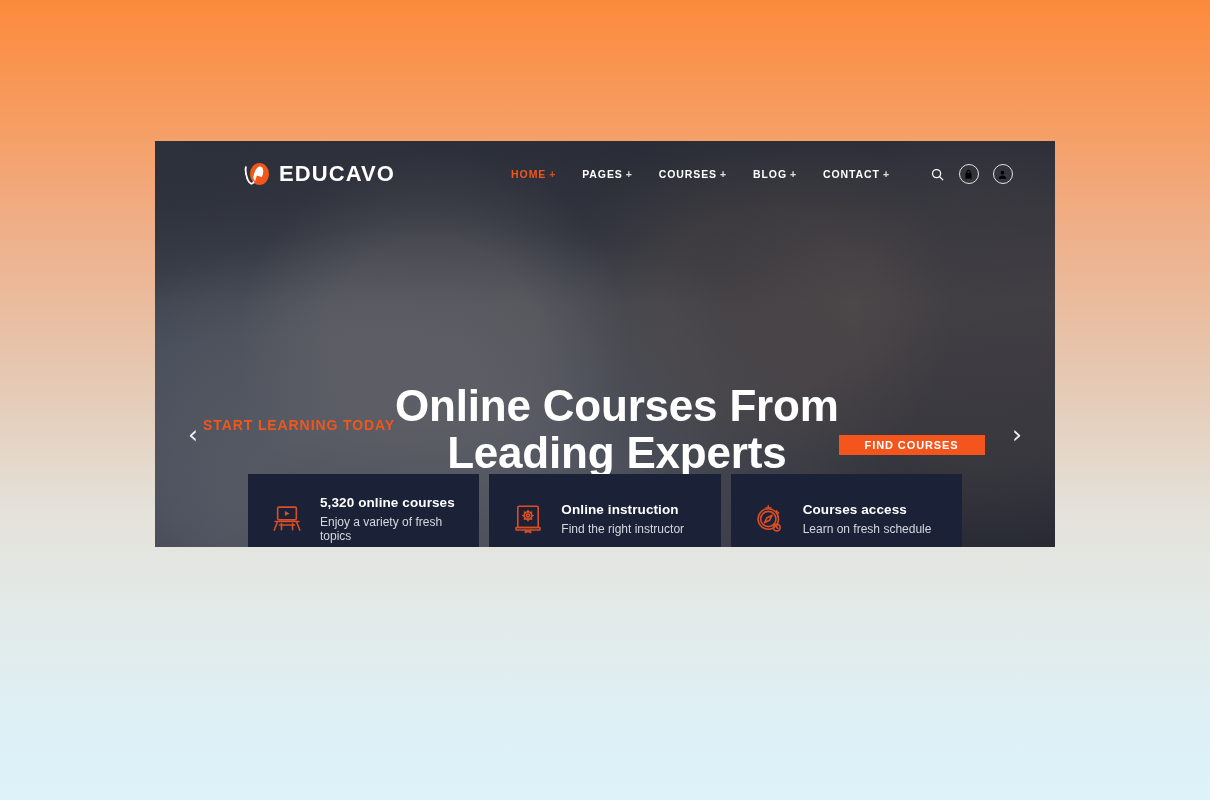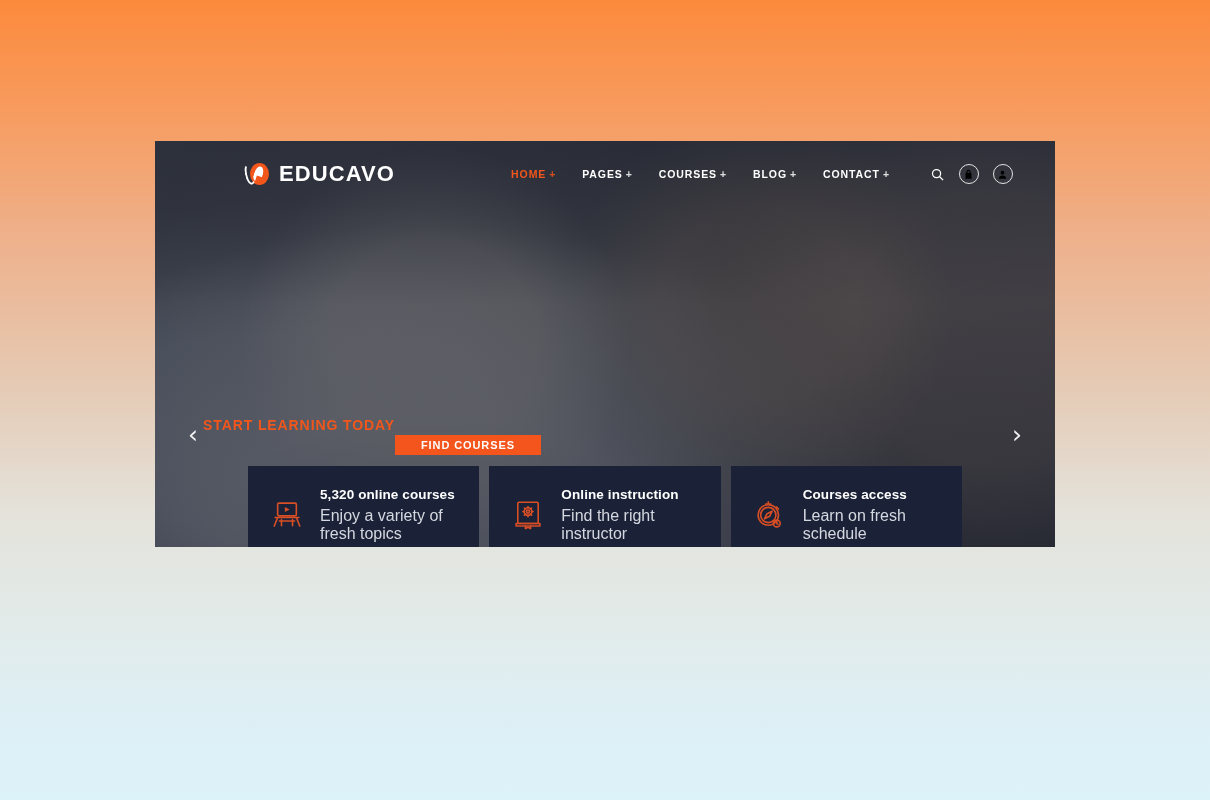--- a/index.html
+++ b/index.html
@@ -132,21 +132,21 @@
     display:flex; gap:10px; z-index:7;
   }
   .card{
     flex:1; background:#1b2237;
     display:flex; align-items:center; gap:16px;
     padding:21px 22px; min-height:73px;
   }
   .card-ico{ flex:0 0 auto; width:34px; height:34px; color:#d84e25; }
   .card-txt{ display:flex; flex-direction:column; gap:5px; }
   .card-title{ color:#fff; font-size:13.5px; font-weight:700; letter-spacing:.1px; }
-  .card-sub{ color:#d5d8e0; font-size:16px; font-weight:400; }
+  .card-sub{ color:#d5d8e0; font-size:12px; font-weight:400; }
 </style>
 </head>
 <body>
 
 <div class="hero-window">
   <div class="photo"></div>
 
   <div class="hdr">
     <div class="brand">
       <span class="logo-mark">
@@ -193,20 +193,24 @@
           <circle cx="12" cy="8" r="4"></circle>
             <path d="M4 21c0-4.4 3.6-7 8-7s8 2.6 8 7z"></path>
         </svg>
       </span>
 
     </div>
   </div>
 
   <div class="hero-body">
     <div class="eyebrow">START LEARNING TODAY</div>
+    <div class="headline">
+      <div>Online Courses From</div>
+      <div>Leading Experts</div>
+    </div>
     <button class="cta">FIND COURSES</button>
   </div>
 
   <span class="arrow left">‹</span>
   <span class="arrow right">›</span>
 
   <div class="cards">
 
     <div class="card">
       <span class="card-ico">

